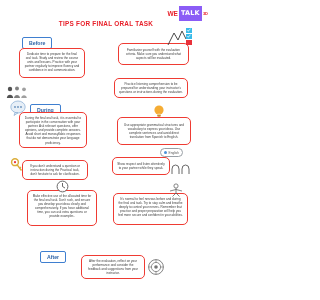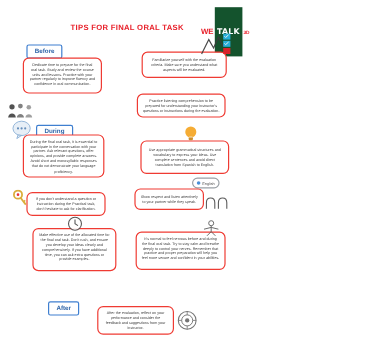--- a/index.html
+++ b/index.html
@@ -14,23 +14,23 @@
   .abs{position:absolute;box-sizing:border-box;}
 
   
   .logo{
     top:6px;right:4px;
     display:flex;align-items:center;
     background:#ffffff;
     padding:0;
   }
   .logo-main{
-    background:#14532d;color:#ffffff;
+    background:#8b5cf6;color:#ffffff;
     font-size:6.5px;font-weight:bold;letter-spacing:.2px;
-    padding:17px 2px;line-height:7px;
+    padding:4px 2px;line-height:7px;
     font-family:"DejaVu Sans", sans-serif;
   }
   .logo-we{color:#e8202a;background:#ffffff;padding:0 1px;font-size:6.5px;font-weight:bold;line-height:7px;}
   .logo-sup{color:#e8202a;font-size:4px;font-weight:bold;margin-left:1px;line-height:5px;}
 
   
   .title{
     top:20px;left:0;width:212px;
     text-align:center;
     color:#e8202a;

